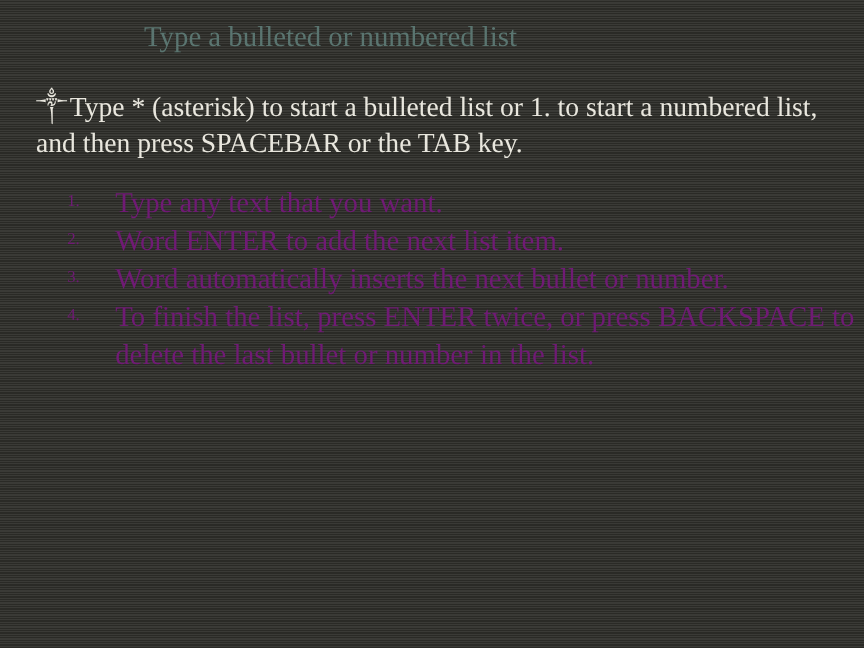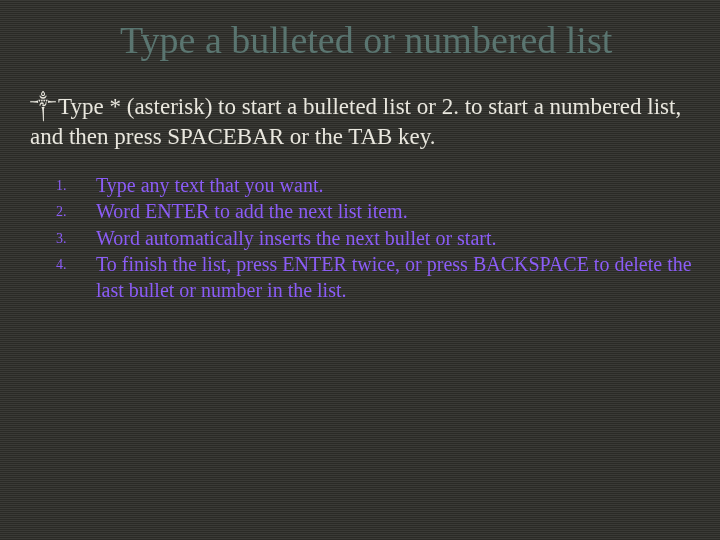--- a/index.html
+++ b/index.html
@@ -12,21 +12,21 @@
       #3a3a36 0px,
       #3a3a36 1px,
       #2a2a26 1px,
       #2a2a26 2px
     );
     font-family: Georgia, "Times New Roman", serif;
     overflow: hidden;
   }
   .title {
     color: #5a7570;
-    font-size: 38px;
+    font-size: 24px;
     padding-top: 18px;
     padding-left: 120px;
     letter-spacing: 0px;
   }
   .intro {
     color: #e9e7de;
     font-size: 23px;
     line-height: 1.3;
     padding-left: 30px;
     padding-right: 20px;
@@ -38,42 +38,42 @@
     vertical-align: top;
     margin-right: 2px;
   }
   .steps {
     list-style: none;
     margin: 20px 0 0 0;
     padding-left: 56px;
     counter-reset: step;
   }
   .steps li {
-    color: #8b5cf6;
-    font-size: 20px;
+    color: #701a75;
+    font-size: 24px;
     line-height: 1.32;
     counter-increment: step;
     padding-left: 40px;
     position: relative;
   }
   .steps li::before {
     content: counter(step) ".";
     position: absolute;
     left: 0;
     font-size: 14px;
     top: 5px;
   }
 </style>
 </head>
 <body>
 
 <div class="title">Type a bulleted or numbered list</div>
 
 <div class="intro">
-  <span class="bullet">༒</span><span>Type * (asterisk) to start a bulleted list or 2. to start a numbered list, and then press SPACEBAR or the TAB key.</span>
+  <span class="bullet">༒</span><span>Type * (asterisk) to start a bulleted list or 1. to start a numbered list, and then press SPACEBAR or the TAB key.</span>
 </div>
 
 <ol class="steps">
   <li>Type any text that you want.</li>
   <li>Word ENTER to add the next list item.</li>
-  <li>Word automatically inserts the next bullet or start.</li>
+  <li>Word automatically inserts the next bullet or number.</li>
   <li>To finish the list, press ENTER twice, or press BACKSPACE to delete the last bullet or number in the list.</li>
 </ol>
 
 </body></html>

